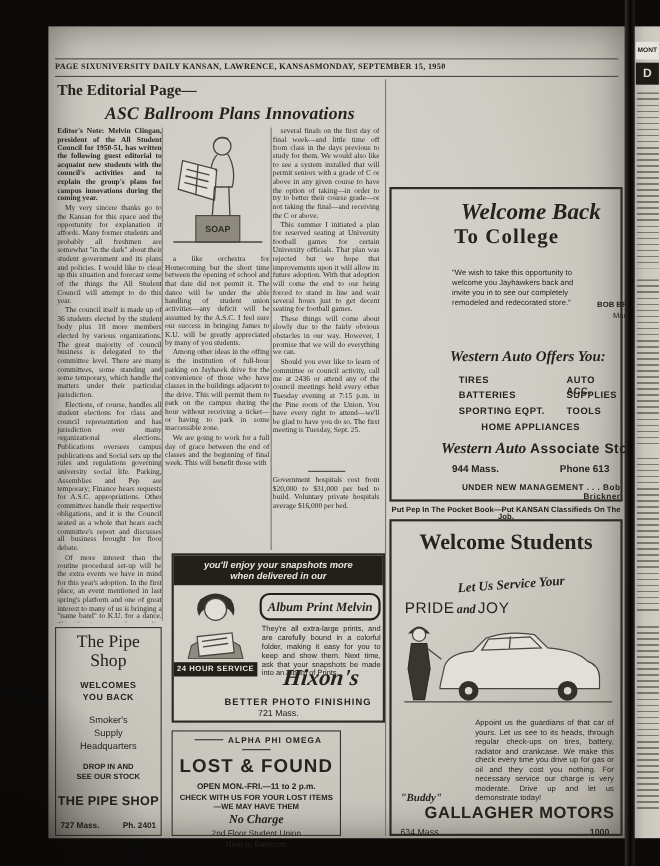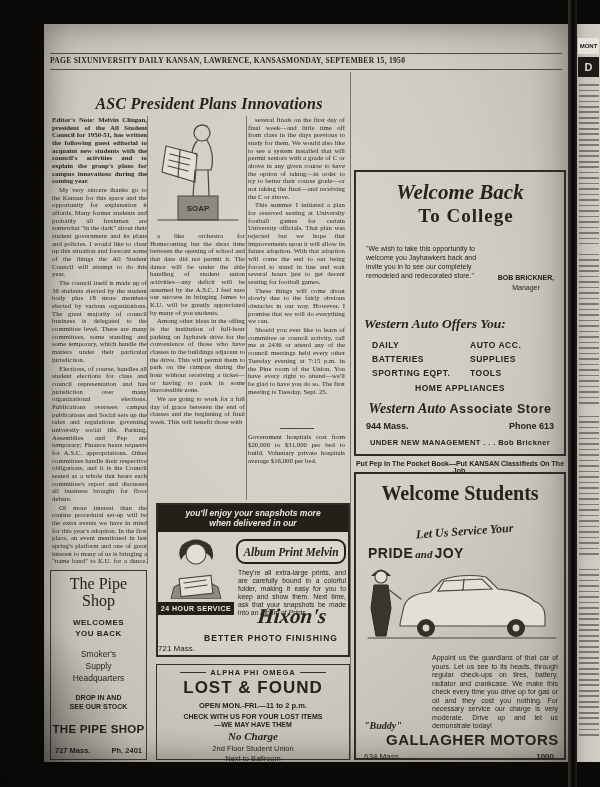--- a/index.html
+++ b/index.html
@@ -60,50 +60,50 @@
   .pr-name { margin-top:3px; font:bold italic 15px "Liberation Serif",serif; }
   .pr-trader { margin-top:2px; font-weight:bold; font-size:10px; letter-spacing:1.5px; }
   .pr-court { margin-top:3px; font-size:7px; font-family:"Liberation Serif",serif; }
   .pr-handicraft { margin-top:3px; font-weight:bold; font-size:9px; letter-spacing:1px; }
   .pr-silver { margin-top:4px; font-weight:bold; font-size:9px; letter-spacing:.5px; }
   .pr-flat { margin-top:4px; font-weight:bold; font-size:7.5px; letter-spacing:.3px; }
 
   
   #ad-western { left:310px; top:146px; width:212px; height:286px; border:2px solid #2e2b26;
                 font-family:"Liberation Sans",sans-serif; }
-  #ad-western > * { position:absolute; }
+  #ad-western > * { position:absolute;margin-left:45px; }
   .wa-h1 { left:0; right:0; top:8px;  text-align:center; font:bold italic 21px "Liberation Serif",serif; }
-  .wa-h2 { left:0; right:0; top:33px; text-align:center; font:bold 19px "Liberation Serif",serif; letter-spacing:1px;padding-left:12px; }
+  .wa-h2 { left:0; right:0; top:33px; text-align:left; font:bold 19px "Liberation Serif",serif; letter-spacing:1px;padding-left:12px; }
   .wa-quote { left:10px; top:72px; width:122px; font-size:7px; line-height:1.3; }
   .wa-sig  { left:136px; top:102px; width:68px; text-align:center; font-weight:bold; font-size:7px; }
   .wa-sig2 { left:136px; top:112px; width:68px; text-align:center; font-size:7px; }
   .wa-offers { left:8px; top:144px; font:bold italic 13.5px "Liberation Serif",serif; }
   .wa-item { font-weight:bold; font-size:8.5px; letter-spacing:.5px; }
   .wa-c1 { left:16px; }  .wa-c2 { left:114px; }
   .wa-r1 { top:168px; }  .wa-r2 { top:182px; }  .wa-r3 { top:196px; }
   .wa-home { left:0; right:0; top:211px; text-align:center; font-weight:bold; font-size:8.5px; letter-spacing:.5px; }
   .wa-store { left:0; right:0; top:227px; text-align:center; white-space:nowrap; }
   .wa-store-script { font:bold italic 14px "Liberation Serif",serif; }
   .wa-store-rest { font:bold 12.5px "Liberation Sans",sans-serif; letter-spacing:.5px; }
   .wa-addr { left:10px; top:249px; font-weight:bold; font-size:9px; }
   .wa-phone { right:10px; top:249px; font-weight:bold; font-size:9px; }
-  .wa-mgmt { left:0; right:0; top:266px; text-align:center; font-weight:bold; font-size:7.5px; letter-spacing:.4px; }
+  .wa-mgmt { left:0; right:0; top:266px; text-align:right; font-weight:bold; font-size:7.5px; letter-spacing:.4px; }
 
   
   #strip { left:310px; top:436px; width:212px; text-align:center;
            font:bold 7px "Liberation Sans",sans-serif; }
 
   
   #ad-gallagher { left:310px; top:448px; width:212px; height:288px; border:2px solid #2e2b26;
                   font-family:"Liberation Sans",sans-serif; }
   #ad-gallagher > * { position:absolute; }
   .gm-head { left:0; right:0; top:8px; text-align:center; font:bold 20px "Liberation Serif",serif; }
   .gm-script { left:60px; top:50px; font:bold italic 12px "Liberation Serif",serif; transform:rotate(-4deg); }
   .gm-pride { left:12px; top:70px; }
-  .gm-pride .big { font-weight:bold; font-size:14px; letter-spacing:.5px; }
+  .gm-pride .big { font-weight:normal; font-size:14px; letter-spacing:.5px; }
   .gm-pride .and { font:bold italic 11px "Liberation Serif",serif; margin:0 2px; }
   .gm-car { left:8px; top:84px; width:196px; height:94px; }
   .gm-body { left:76px; top:180px; width:126px; font-size:7px; line-height:1.22; text-align:justify; }
   .gm-buddy { left:8px; top:246px; font:bold italic 10px "Liberation Serif",serif; }
   .gm-name { left:30px; top:257px; font-weight:bold; font-size:15px; letter-spacing:.5px; }
   .gm-addr { left:8px; top:278px; font-weight:normal; font-size:8px; }
   .gm-phone { right:10px; top:278px; font-weight:bold; font-size:8px; }
 
   
   #ad-hixons { left:112px; top:479px; width:194px; height:154px; border:2px solid #2e2b26;
@@ -114,24 +114,24 @@
   .hx-band span { display:block; }
   .hx-illus { left:2px; top:30px; width:72px; height:64px; }
   .hx-folders { left:78px; top:34px; width:110px; height:25px; border:2px solid #232019; border-radius:9px;
                 background:#d9d6ce; text-align:center; font:bold italic 11.5px "Liberation Serif",serif; line-height:22px; }
   .hx-body { left:80px; top:64px; width:108px; font-size:6.8px; line-height:1.18; text-align:justify; }
   .hx-service { left:0; top:97px; width:76px; height:13px; background:#232019; color:#eae7e0;
                 font:bold 7px "Liberation Sans",sans-serif; text-align:center; line-height:13px; letter-spacing:.5px; }
   .hx-logo { left:80px; top:99px; width:108px; text-align:center;
              font:bold italic 21px "Liberation Serif",serif; transform:skewX(-6deg); }
   .hx-better { left:0; right:0; top:128px; text-align:center; font-weight:bold; font-size:8.5px; letter-spacing:1px;padding-left:36px; }
-  .hx-addr { left:0; right:0; top:139px; text-align:left; font-size:8px; }
-
-  
-  #ad-lostfound { left:112px; top:640px; width:194px; height:96px; border:1.5px solid #33302a;
+  .hx-addr { left:0; right:0; top:139px; text-align:center; font-size:8px; }
+
+  
+  #ad-lostfound { left:112px; top:640px; width:154px; height:96px; border:1.5px solid #33302a;
                   text-align:center; font-family:"Liberation Sans",sans-serif; }
   .lf-org { margin-top:3px; font-weight:bold; font-size:7.5px; letter-spacing:1px; }
   .lf-line { display:inline-block; width:26px; height:1px; background:#33302a; vertical-align:middle; margin:0 4px 2px; }
   .lf-title { margin-top:1px; font-weight:bold; font-size:17px; letter-spacing:1px; }
   .lf-hours { margin-top:3px; font-weight:bold; font-size:7.5px; }
   .lf-check { margin-top:3px; font-weight:bold; font-size:7px; }
   .lf-have  { margin-top:1px; font-weight:bold; font-size:7px; }
   .lf-nocharge { margin-top:2px; font:bold italic 11px "Liberation Serif",serif; }
   .lf-loc1 { margin-top:2px; font-size:7.5px; }
   .lf-loc2 { margin-top:1px; font-size:7.5px; }
@@ -161,21 +161,22 @@
 <div id="paper">
 
   <div id="mh-rule-top" class="hr"></div>
   <div id="mh-row">
     <span class="b">PAGE SIX</span>
     <span class="b">UNIVERSITY DAILY KANSAN, LAWRENCE, KANSAS</span>
     <span class="b">MONDAY, SEPTEMBER 15, 1950</span>
   </div>
   <div id="mh-rule-bot" class="hr"></div>
 
-  <div id="headline">ASC President Plans Innovations</div>
+  <div id="section-label">The Editorial Page—</div>
+  <div id="headline">ASC Ballroom Plans Innovations</div>
 
   <div id="vr1" class="vr"></div>
   <div id="vr2" class="vr"></div>
   <div id="vr3" class="vr"></div>
 
   <div id="col1" class="body-text">
     <p class="editors-note">Editor's Note: Melvin Clingan, president of the All Student Council for 1950-51, has written the following guest editorial to acquaint new students with the council's activities and to explain the group's plans for campus innovations during the coming year.</p>
     <p>My very sincere thanks go to the Kansan for this space and the opportunity for explanation it affords. Many former students and probably all freshmen are somewhat "in the dark" about their student government and its plans and policies. I would like to clear up this situation and forecast some of the things the All Student Council will attempt to do this year.</p>
     <p>The council itself is made up of 36 students elected by the student body plus 18 more members elected by various organizations. The great majority of council business is delegated to the committee level. There are many committees, some standing and some temporary, which handle the matters under their particular jurisdiction.</p>
     <p>Elections, of course, handles all student elections for class and council representation and has jurisdiction over many organizational elections. Publications oversees campus publications and Social sets up the rules and regulations governing university social life. Parking, Assemblies and Pep are temporary; Finance hears requests for A.S.C. appropriations. Other committees handle their respective obligations, and it is the Council seated as a whole that hears each committee's report and discusses all business brought for floor debate.</p>
@@ -211,21 +212,21 @@
   <div id="filler">Government hospitals cost from $20,000 to $31,000 per bed to build. Voluntary private hospitals average $16,000 per bed.</div>
 
 
   <div id="ad-western">
     <div class="wa-h1">Welcome Back</div>
     <div class="wa-h2">To College</div>
     <div class="wa-quote">"We wish to take this opportunity to welcome you Jayhawkers back and invite you in to see our completely remodeled and redecorated store."</div>
     <div class="wa-sig">BOB BRICKNER,</div>
     <div class="wa-sig2">Manager</div>
     <div class="wa-offers">Western Auto Offers You:</div>
-    <div class="wa-item wa-c1 wa-r1">DAILY</div>
+    <div class="wa-item wa-c1 wa-r1">TIRES</div>
     <div class="wa-item wa-c1 wa-r2">BATTERIES</div>
     <div class="wa-item wa-c1 wa-r3">SPORTING EQPT.</div>
     <div class="wa-item wa-c2 wa-r1">AUTO ACC.</div>
     <div class="wa-item wa-c2 wa-r2">SUPPLIES</div>
     <div class="wa-item wa-c2 wa-r3">TOOLS</div>
     <div class="wa-home">HOME APPLIANCES</div>
     <div class="wa-store">
       <span class="wa-store-script">Western Auto</span><span class="wa-store-rest"> Associate Store</span>
     </div>
     <div class="wa-addr">944 Mass.</div>

